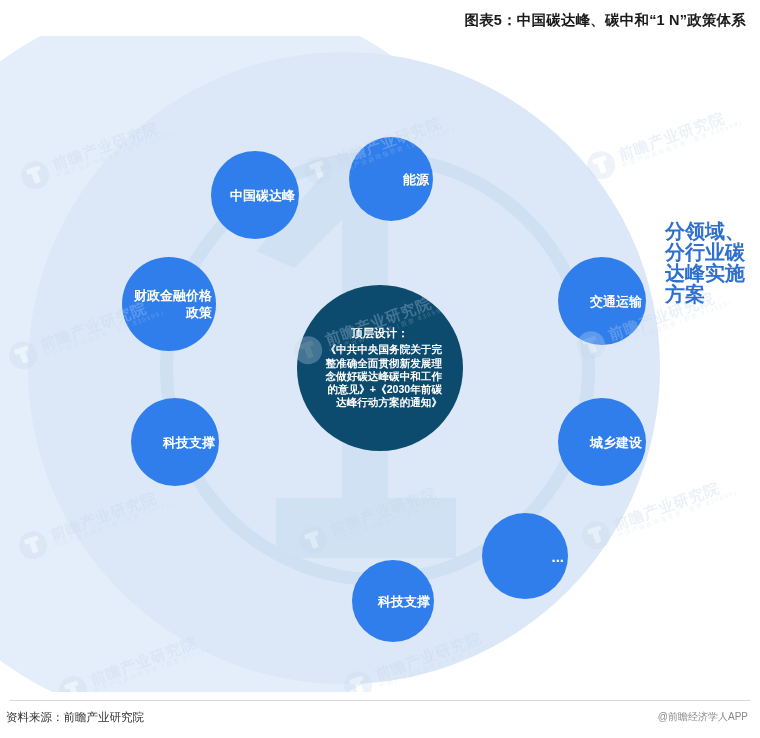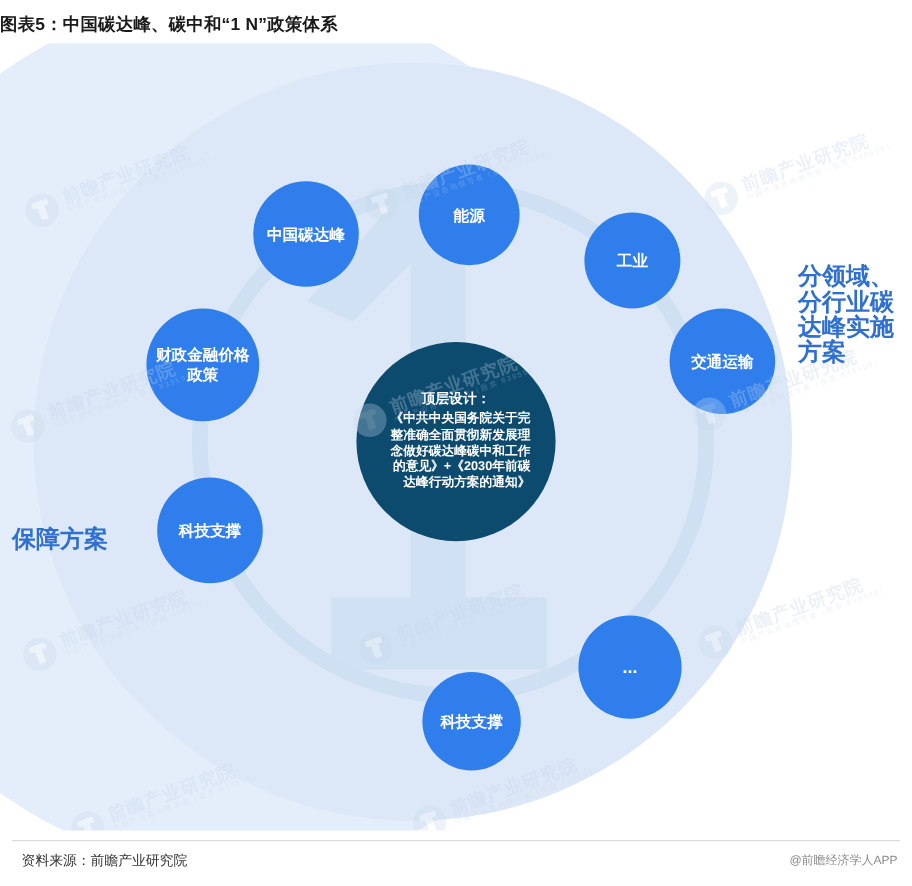--- a/index.html
+++ b/index.html
@@ -13,21 +13,21 @@
     position: relative;
     width: 760px; height: 738px;
     background: #ffffff;
     overflow: hidden;
   }
 
   
   .title {
     position: absolute;
     top: 11px; left: 0; width: 746px;
-    text-align: left;
+    text-align: right;
     font-size: 14.5px;
     font-weight: bold;
     color: #1a1a1a;
     letter-spacing: 0.2px;
     z-index: 40;
   }
 
   
   .canvas {
     position: absolute;
@@ -105,21 +105,21 @@
 
   
   .node {
     position: absolute;
     border-radius: 50%;
     background: #2f7eec;
     z-index: 14;
     display: flex;
     align-items: center;
     justify-content: center;
-    text-align: center;
+    text-align: right;
     color: #ffffff;
     font-weight: bold;
     font-size: 13px;
     line-height: 17px;
     padding: 4px;
   }
   .node .lbl { display: block; width: 100%; }
 
   
   .side-caption {
@@ -135,21 +135,21 @@
 
   
   .footer-line {
     position: absolute;
     left: 10px; top: 700px;
     width: 740px; height: 1px;
     background: #d9d9d9;
   }
   .footer-source {
     position: absolute;
-    left: 18px; top: 710px;
+    left: 6px; top: 710px;
     font-size: 11.5px;
     color: #333333;
     z-index: 40;
   }
   .footer-app {
     position: absolute;
     right: 12px; top: 710px;
     font-size: 10px;
     color: #8a8a8a;
     z-index: 40;
@@ -224,28 +224,28 @@
 
     <div class="center-circle">
       <div class="center-head">顶层设计：</div>
       <div class="center-body">《中共中央国务院关于完整准确全面贯彻新发展理念做好碳达峰碳中和工作的意见》+《2030年前碳达峰行动方案的通知》</div>
     </div>
 
     <div class="node" style="left:349px; top:101px; width:84px; height:84px;">
       <span class="lbl">能源</span>
     </div>
 
-    <div class="node" style="left:487px; top:141px; width:80px; height:80px;">
-      <span class="lbl">工业</span>
-    </div>
 
     <div class="node" style="left:558px; top:221px; width:88px; height:88px;">
       <span class="lbl">交通运输</span>
     </div>
 
+    <div class="node" style="left:558px; top:362px; width:88px; height:88px;">
+      <span class="lbl">城乡建设</span>
+    </div>
 
     <div class="node" style="left:482px; top:477px; width:86px; height:86px; font-size:15px;">
       <span class="lbl">...</span>
     </div>
 
     <div class="node" style="left:352px; top:524px; width:82px; height:82px;">
       <span class="lbl">科技支撑</span>
     </div>
 
 
@@ -255,21 +255,20 @@
 
     <div class="node" style="left:122px; top:221px; width:94px; height:94px;">
       <span class="lbl">财政金融价格政策</span>
     </div>
 
     <div class="node" style="left:211px; top:115px; width:88px; height:88px;">
       <span class="lbl">中国碳达峰</span>
     </div>
 
     <div class="side-caption" id="caption-right">分领域、分行业碳达峰实施方案</div>
-    <div class="side-caption" id="caption-left">保障方案</div>
 
     <div class="wm-layer">
       <div class="wm" style="left:22px; top:130px;">
         <div class="wm-logo"></div>
         <div class="wm-txt">
           <div class="wm-main">前瞻产业研究院</div>
           <div class="wm-sub">中国产业咨询领导者（股票 839599）</div>
         </div>
       </div>
       <div class="wm" style="left:305px; top:125px;">

